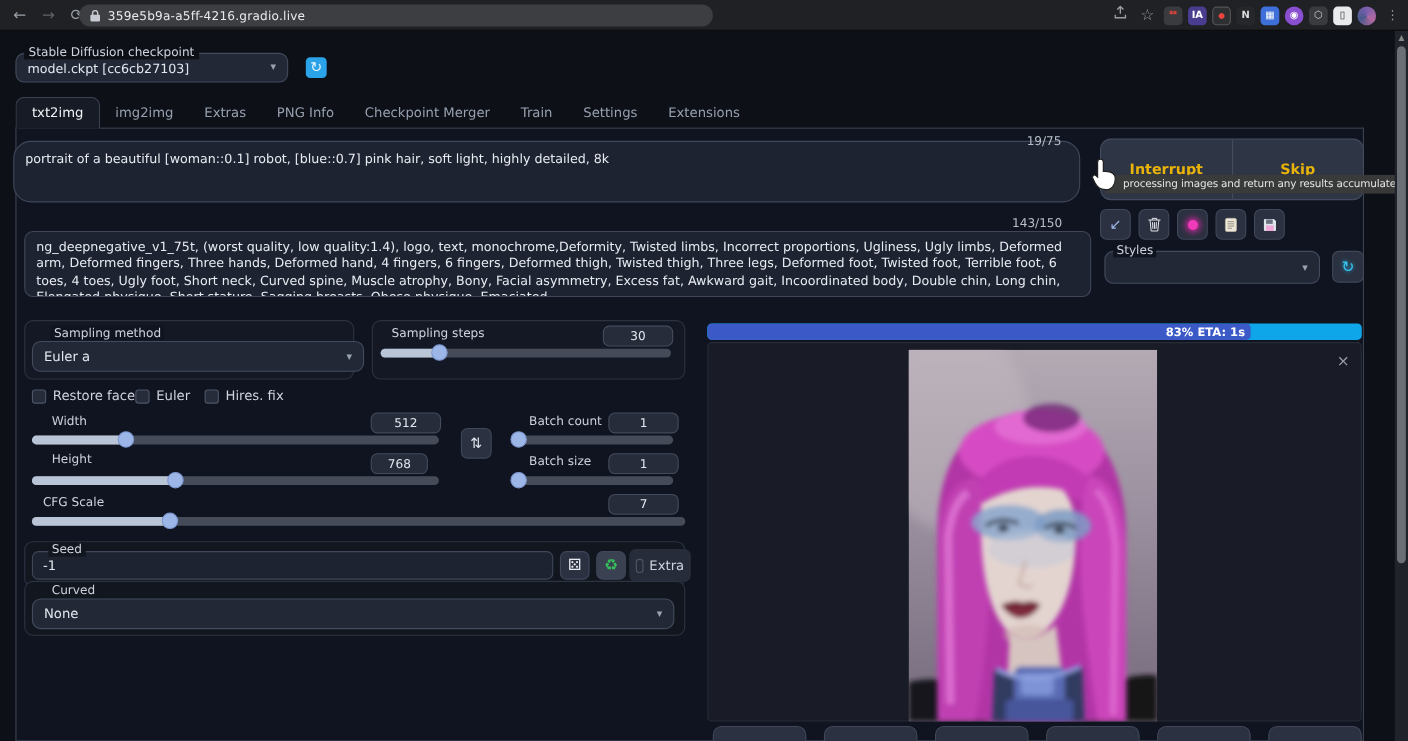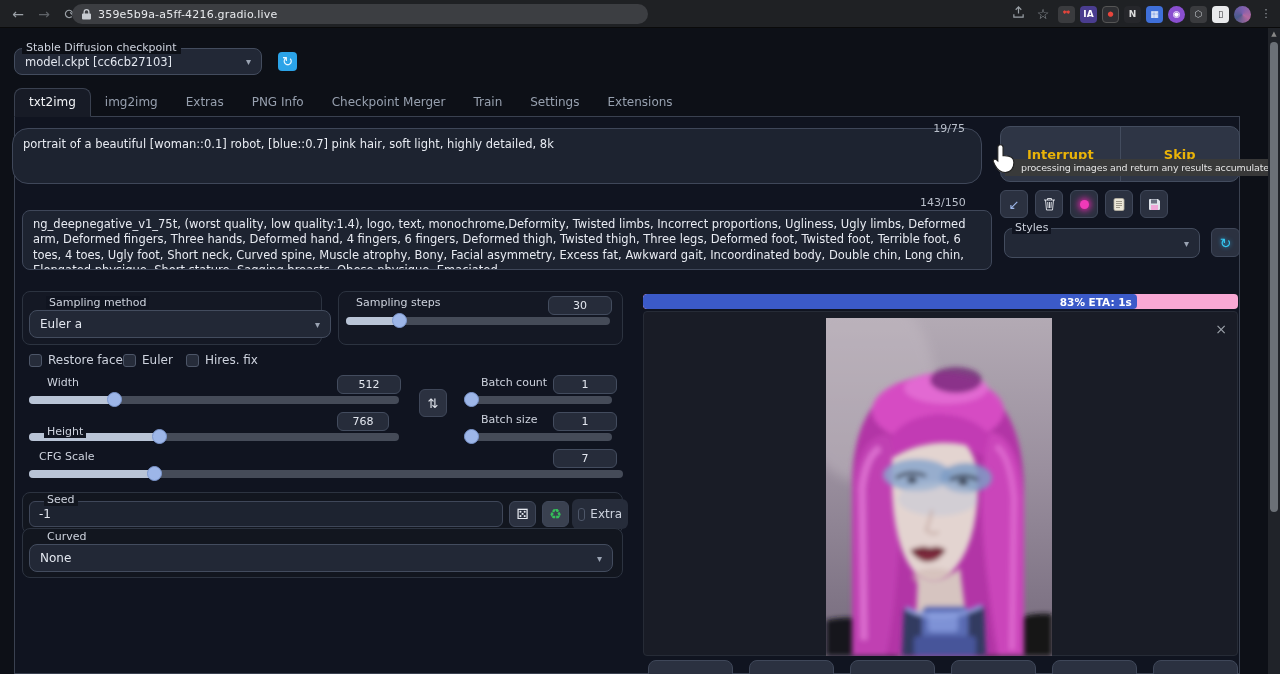--- a/index.html
+++ b/index.html
@@ -92,21 +92,21 @@
   .styles-refresh .glyph { color:#35c8f0; font-size:14px; text-shadow:0 0 4px #2aa8e0; }
 
   
   .set-label { position:absolute; font-size:11px; color:#cdd2dd; background:#101420;
     padding:0 3px; z-index:3; }
   .group-box { position:absolute; border:1px solid #2c3340; border-radius:8px;
     background:#141824; }
 
   
   .progress { position:absolute; left:643px; top:294px; width:595px; height:15px;
-    background:#f9a8d4; border-radius:4px; overflow:hidden; }
+    background:#0ea5e9; border-radius:4px; overflow:hidden; }
   .progress .fill { height:100%; background:#3b5ac8; border-radius:4px;
     display:flex; align-items:center; justify-content:flex-end; }
   .progress .p-label { color:#ffffff; font-size:10.5px; font-weight:bold;
     padding-right:5px; white-space:nowrap; }
   .viewer { position:absolute; left:643px; top:311px; width:595px; height:345px;
     background:#191c26; border:1px solid #262b36; border-radius:4px; }
   .close-x { position:absolute; right:10px; top:10px; color:#9aa0a8; font-size:14px;
     cursor:pointer; line-height:14px; }
   .gen-image { position:absolute; left:182px; top:6px; width:226px; height:338px;
     display:block; }
@@ -258,21 +258,21 @@
   <span class="chk-label">Hires. fix</span>
 </div>
 
 <div class="set-label" style="left:44px;top:376px;">Width</div>
 <div class="numbox" style="left:337px;top:375px;width:64px;height:19px;">512</div>
 <div class="slider" style="left:29px;top:396px;width:370px;">
   <div class="fill" style="width: 23%;"></div>
   <div class="thumb" style="left: 23%;"></div>
 </div>
 
-<div class="set-label" style="left:44px;top:425px;">Height</div>
+<div class="set-label" style="left:44px;top:411px;">Height</div>
 <div class="numbox" style="left:337px;top:412px;width:52px;height:19px;">768</div>
 <div class="slider" style="left:29px;top:433px;width:370px;">
   <div class="fill" style="width: 35%;"></div>
   <div class="thumb" style="left: 35%;"></div>
 </div>
 
 <div class="small-btn abs" style="left:419px;top:389px;width:28px;height:28px;color:#dfe3ea;font-size:13px;">
     <span>⇅</span>
   </div>
 

